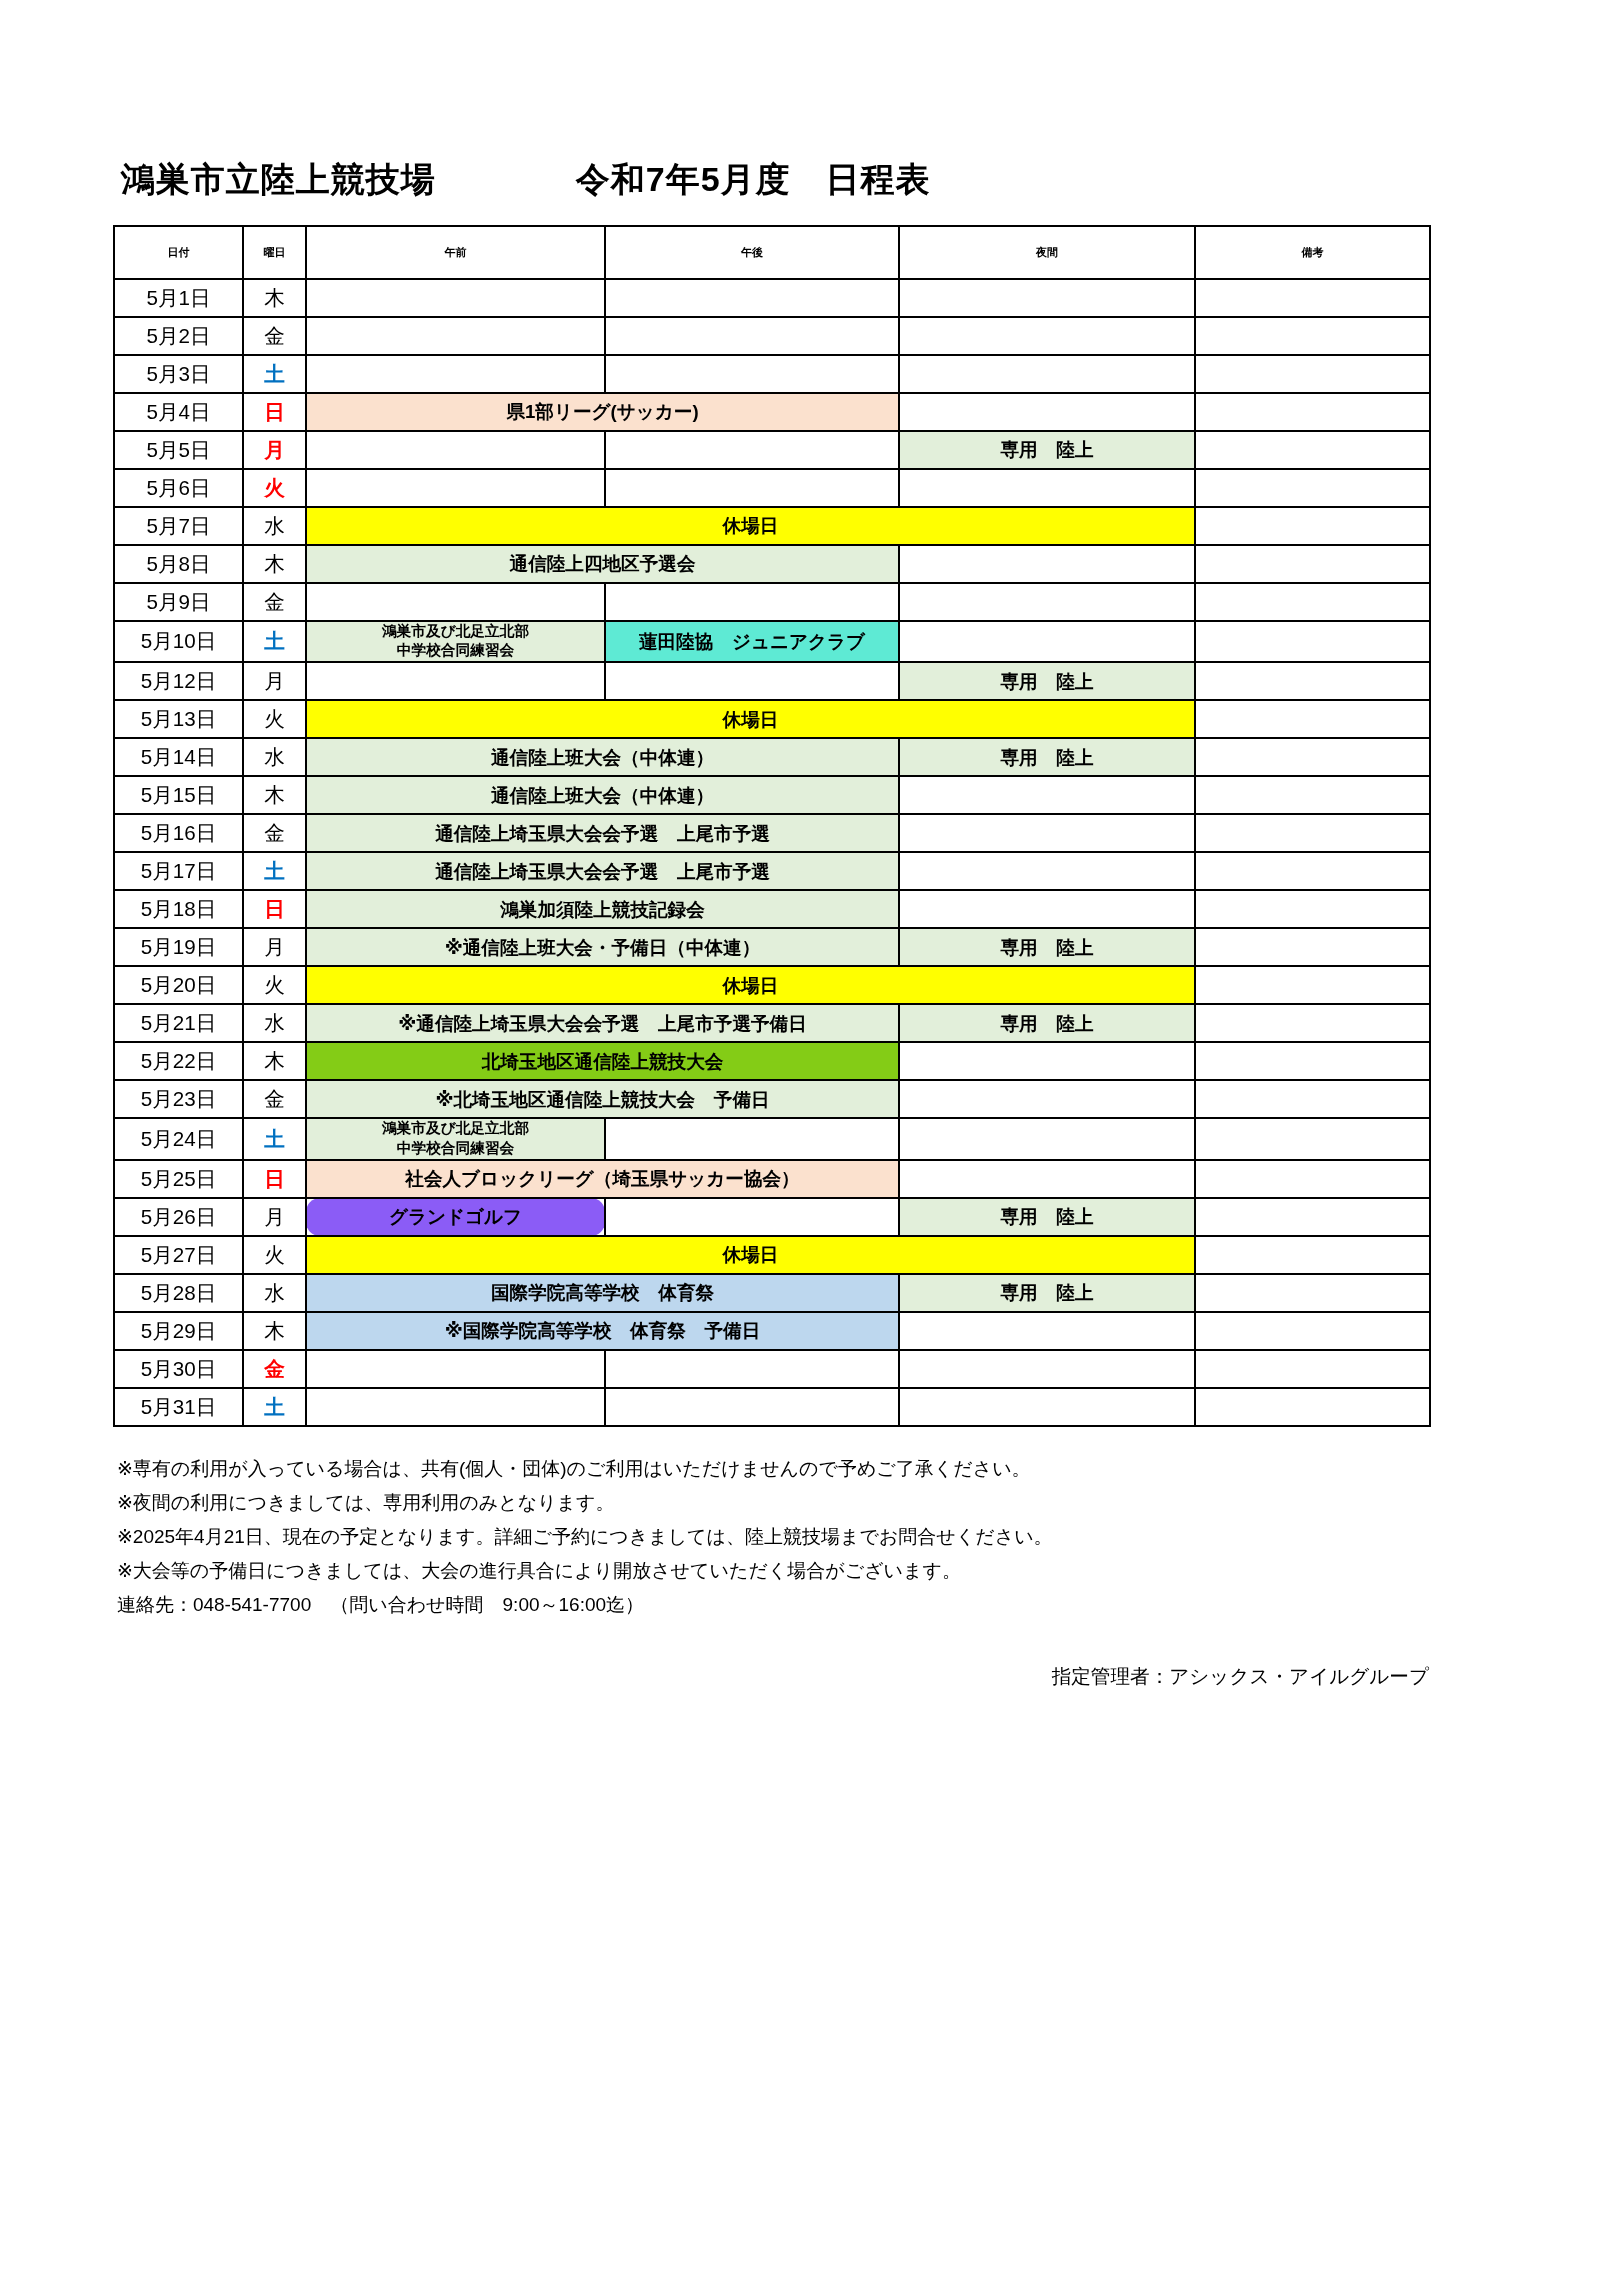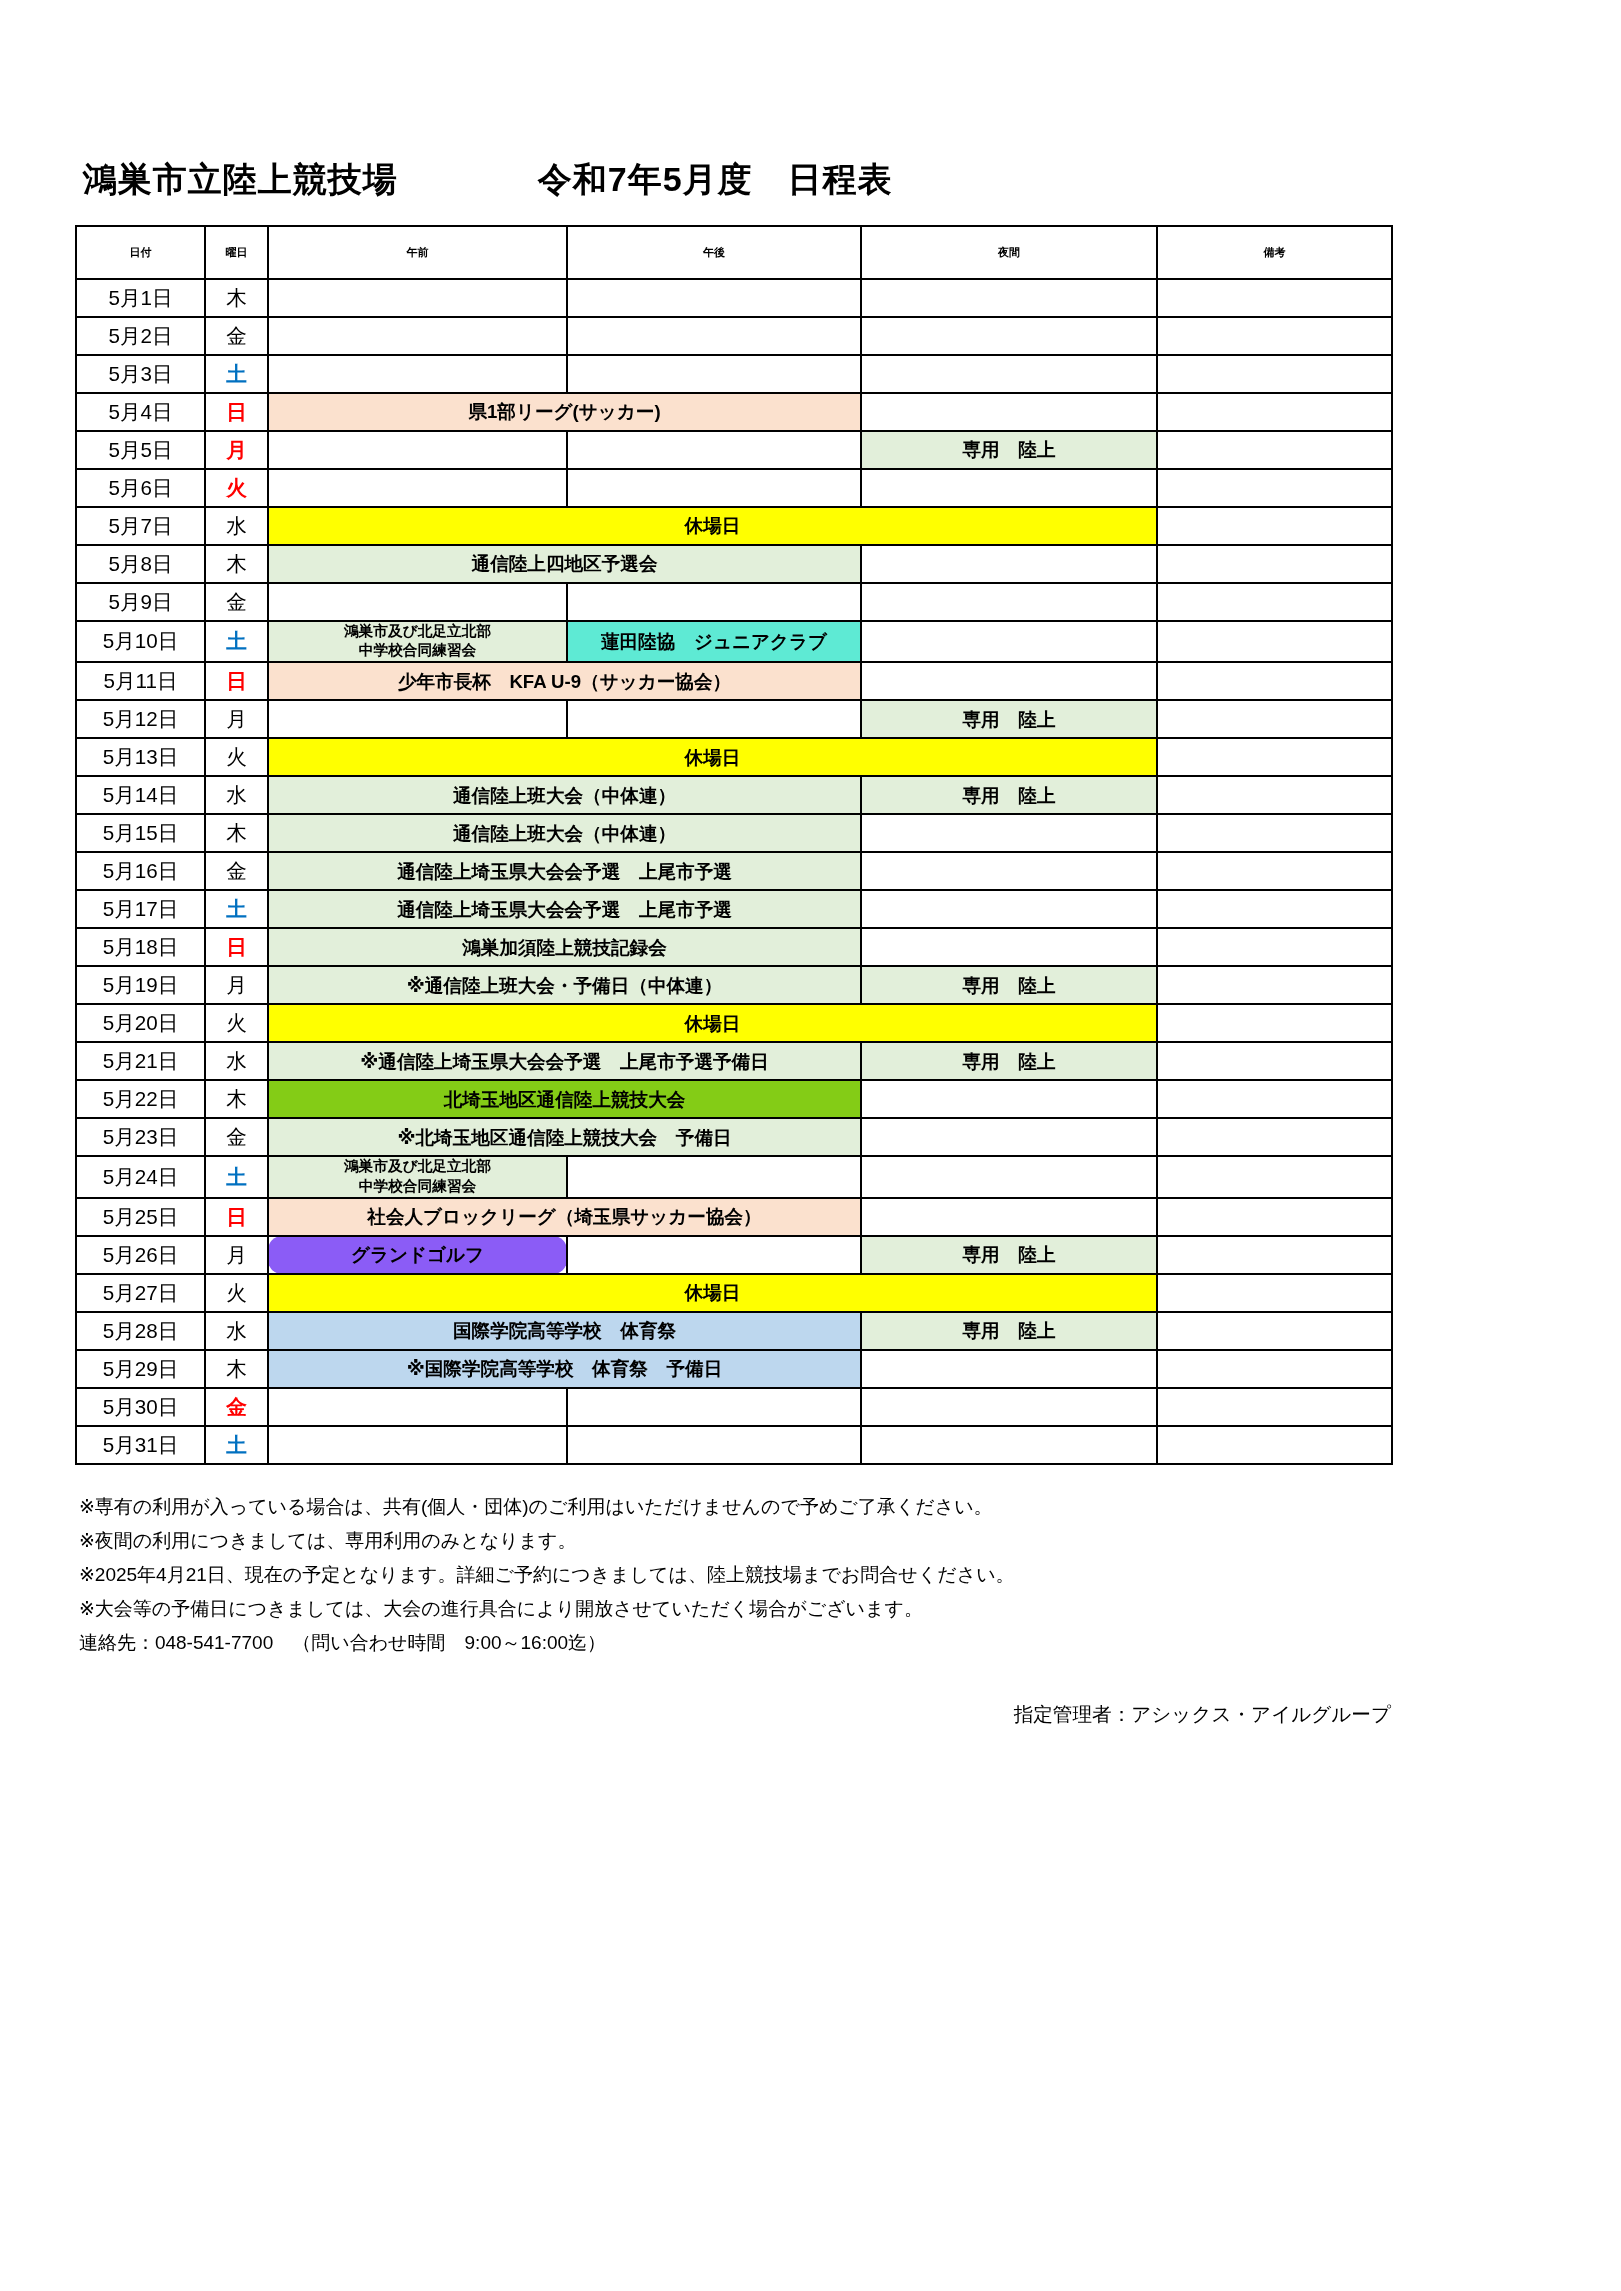--- a/index.html
+++ b/index.html
@@ -1,20 +1,20 @@
 <!DOCTYPE html>
 <html lang="ja"><head>
 <meta charset="utf-8">
 <style>
   html,body{margin:0;padding:0;}
   body{
     width:1621px;height:2292px;background:#ffffff;overflow:hidden;
     font-family:"Liberation Sans","DejaVu Sans",sans-serif;color:#000;
   }
-  .page{padding:157px 0 0 75px;}
+  .page{padding:157px 0 0 113px;}
   .title{
     font-size:34px;font-weight:bold;margin:0 0 21.6px 7.8px;
     letter-spacing:1px;white-space:pre;
   }
   table.schedule{
     border-collapse:collapse;table-layout:fixed;width:1316px;
     border:2.9px solid #000;background:#fff;
   }
   table.schedule th,table.schedule td{
     border:2px solid #000;border-top-width:2.9px;border-bottom-width:2.9px;
@@ -132,27 +132,20 @@
         <tr class="data-row">
           <td class="date">5月10日</td>
           <td class="dow colored" style="color: rgb(0, 112, 192);">土</td>
           <td class="event small" style="background: rgb(226, 239, 218);">鴻巣市及び北足立北部
 中学校合同練習会</td>
           <td class="event" style="background: #5eead4;">蓮田陸協　ジュニアクラブ</td>
           <td class="event"></td>
           <td class="event"></td>
         </tr>
         <tr class="data-row">
-          <td class="date">5月11日</td>
-          <td class="dow colored" style="color: rgb(255, 0, 0);">日</td>
-          <td class="event" colspan="2" style="background: rgb(251, 225, 206);">少年市長杯　KFA U-9（サッカー協会）</td>
-          <td class="event"></td>
-          <td class="event"></td>
-        </tr>
-        <tr class="data-row">
           <td class="date">5月12日</td>
           <td class="dow">月</td>
           <td class="event"></td>
           <td class="event"></td>
           <td class="event" style="background: rgb(226, 239, 218);">専用　陸上</td>
           <td class="event"></td>
         </tr>
         <tr class="data-row">
           <td class="date">5月13日</td>
           <td class="dow">火</td>

